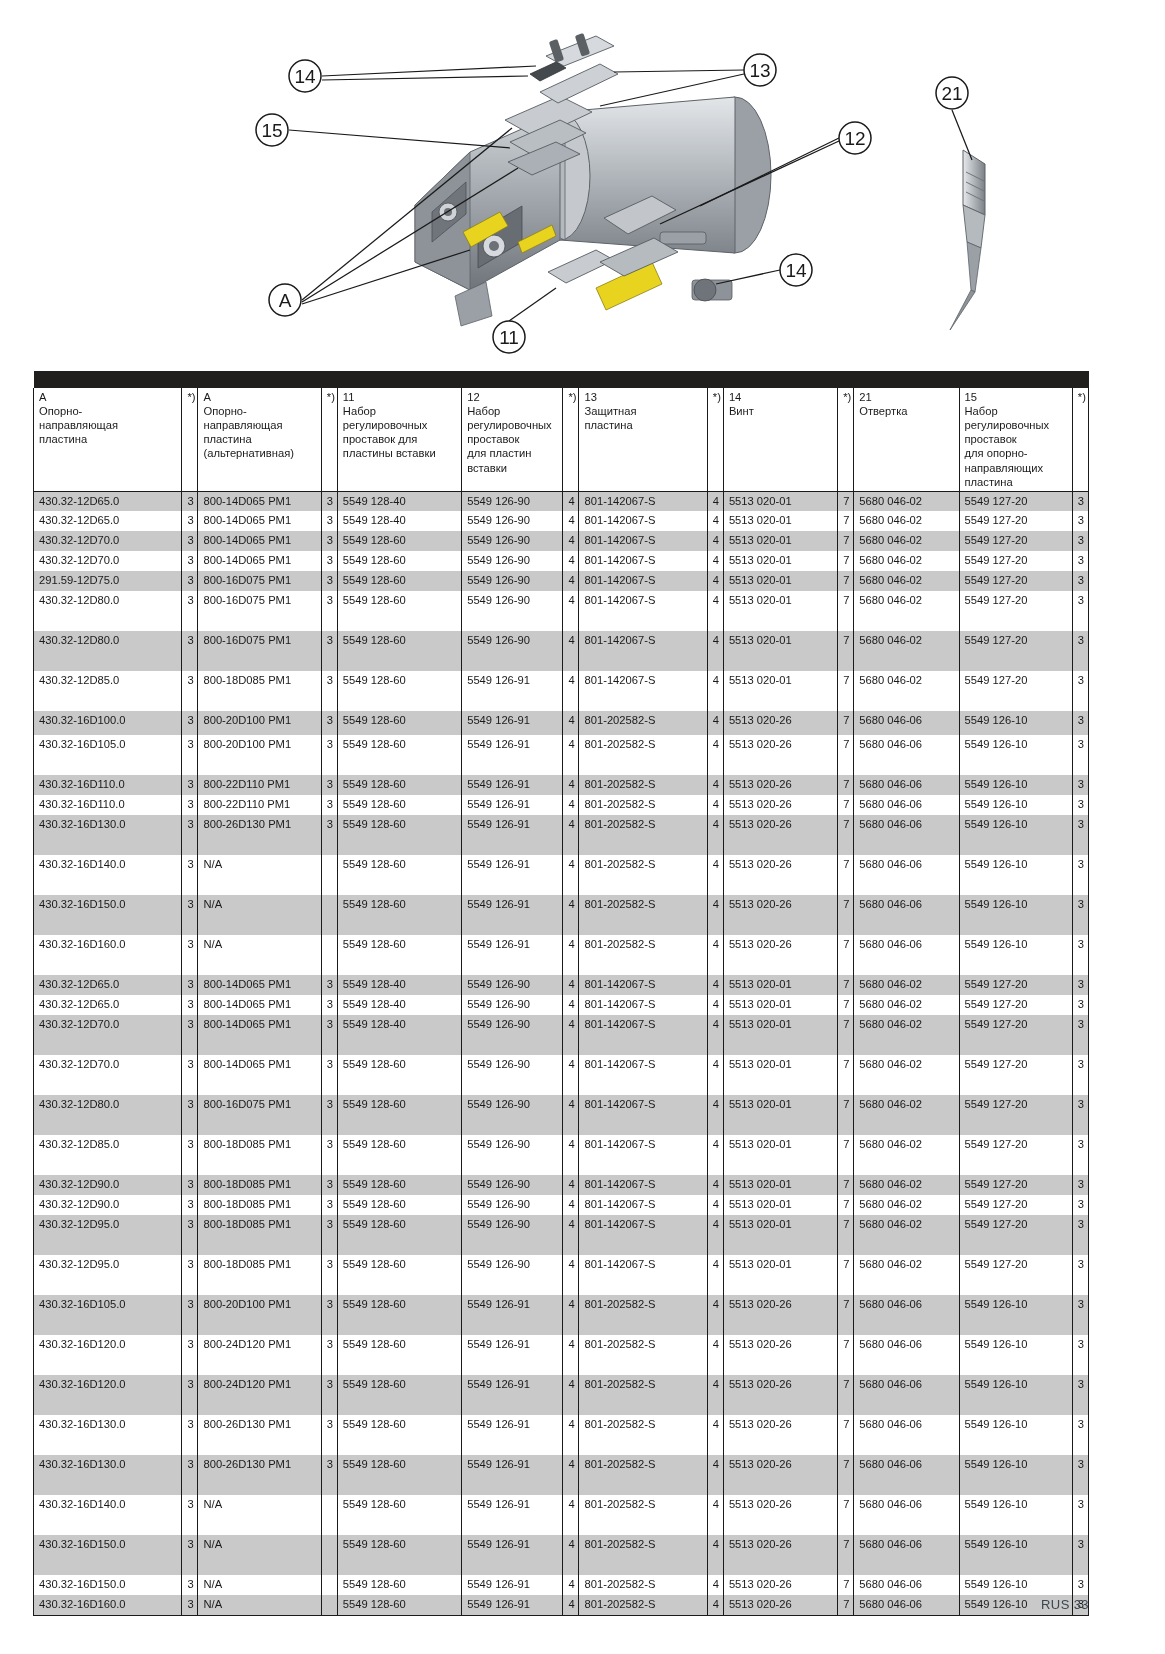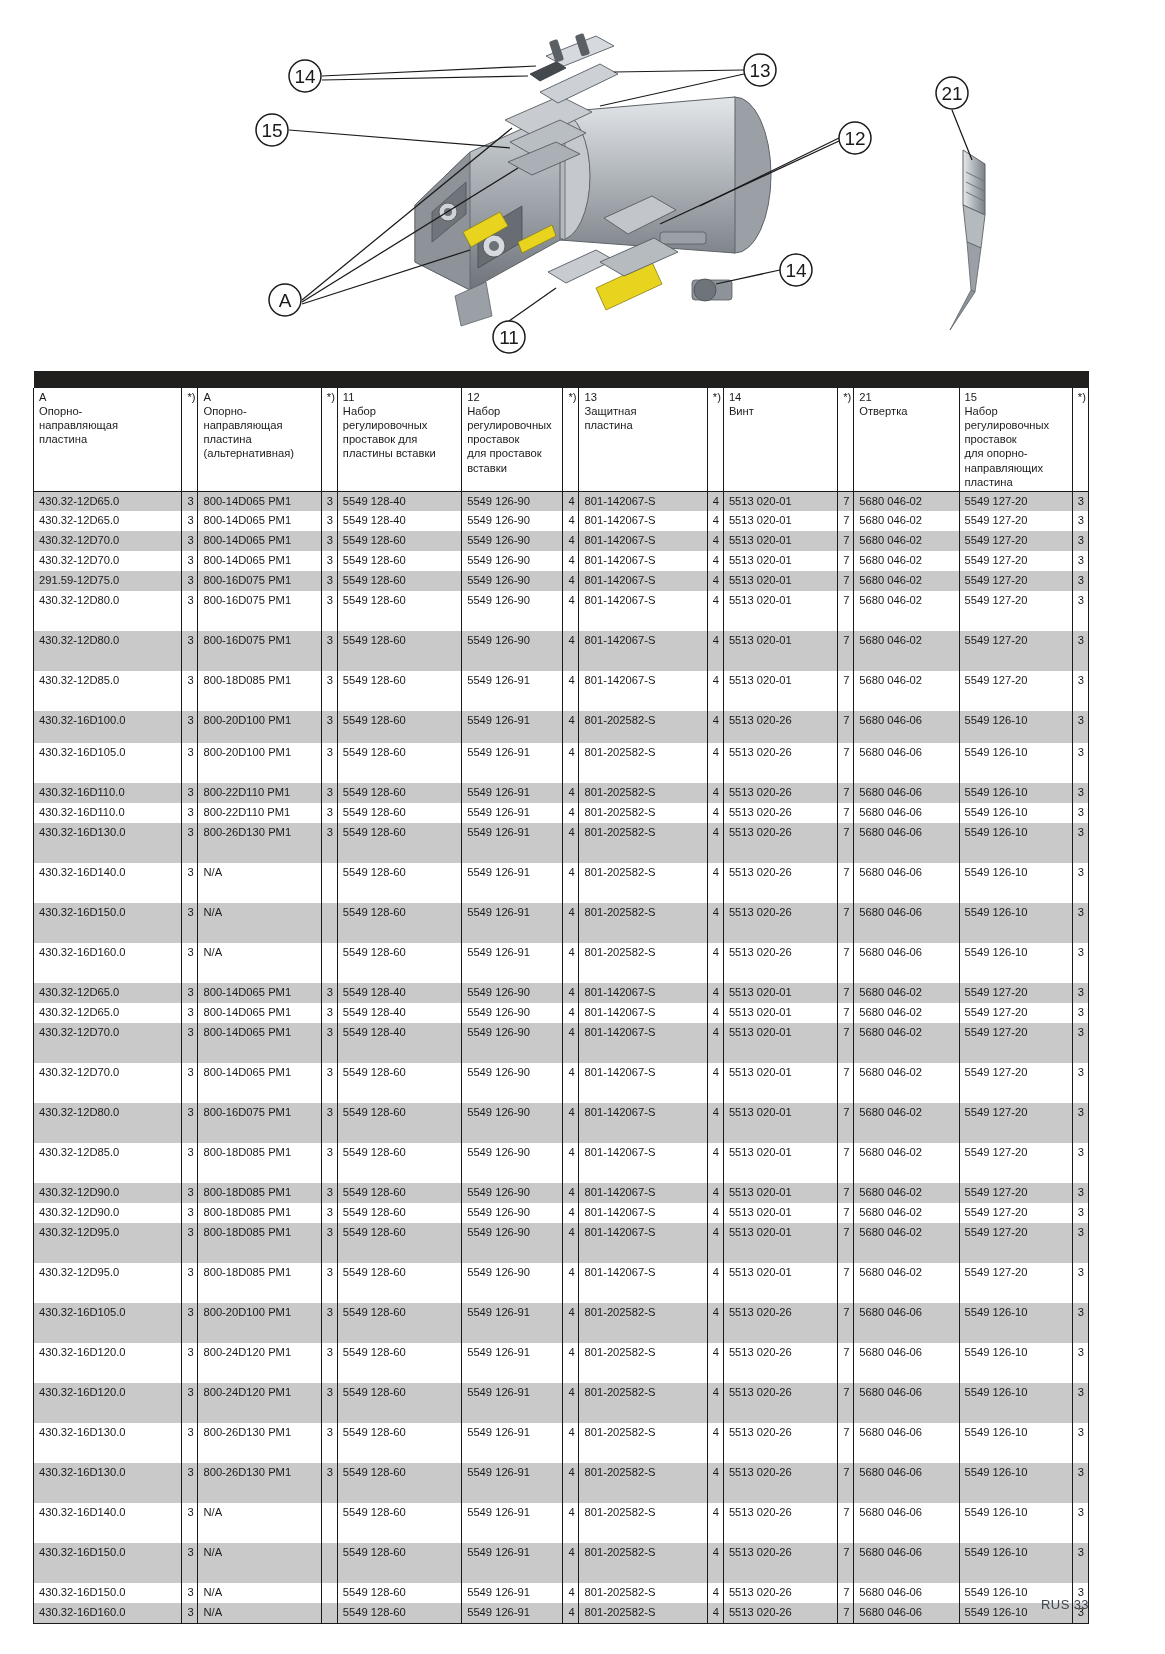--- a/index.html
+++ b/index.html
@@ -287,21 +287,21 @@
             <div>Набор</div>
             <div>регулировочных</div>
             <div>проставок для</div>
             <div>пластины вставки</div>
           </td>
           <td>
             <div>12</div>
             <div>Набор</div>
             <div>регулировочных</div>
             <div>проставок</div>
-            <div>для проставок</div>
+            <div>для пластин</div>
             <div>вставки</div>
           </td>
           <td>
             <div>*)</div>
           </td>
           <td>
             <div>13</div>
             <div>Защитная</div>
             <div>пластина</div>
           </td>
@@ -453,21 +453,21 @@
           <td>5549 126-91</td>
           <td>4</td>
           <td>801-142067-S</td>
           <td>4</td>
           <td>5513 020-01</td>
           <td>7</td>
           <td>5680 046-02</td>
           <td>5549 127-20</td>
           <td class="last">3</td>
         </tr>
-        <tr class="data shade" style="height: 32px;">
+        <tr class="data shade" style="height: 24px;">
           <td class="first">430.32-16D100.0</td>
           <td>3</td>
           <td>800-20D100 PM1</td>
           <td>3</td>
           <td>5549 128-60</td>
           <td>5549 126-91</td>
           <td>4</td>
           <td>801-202582-S</td>
           <td>4</td>
           <td>5513 020-26</td>

